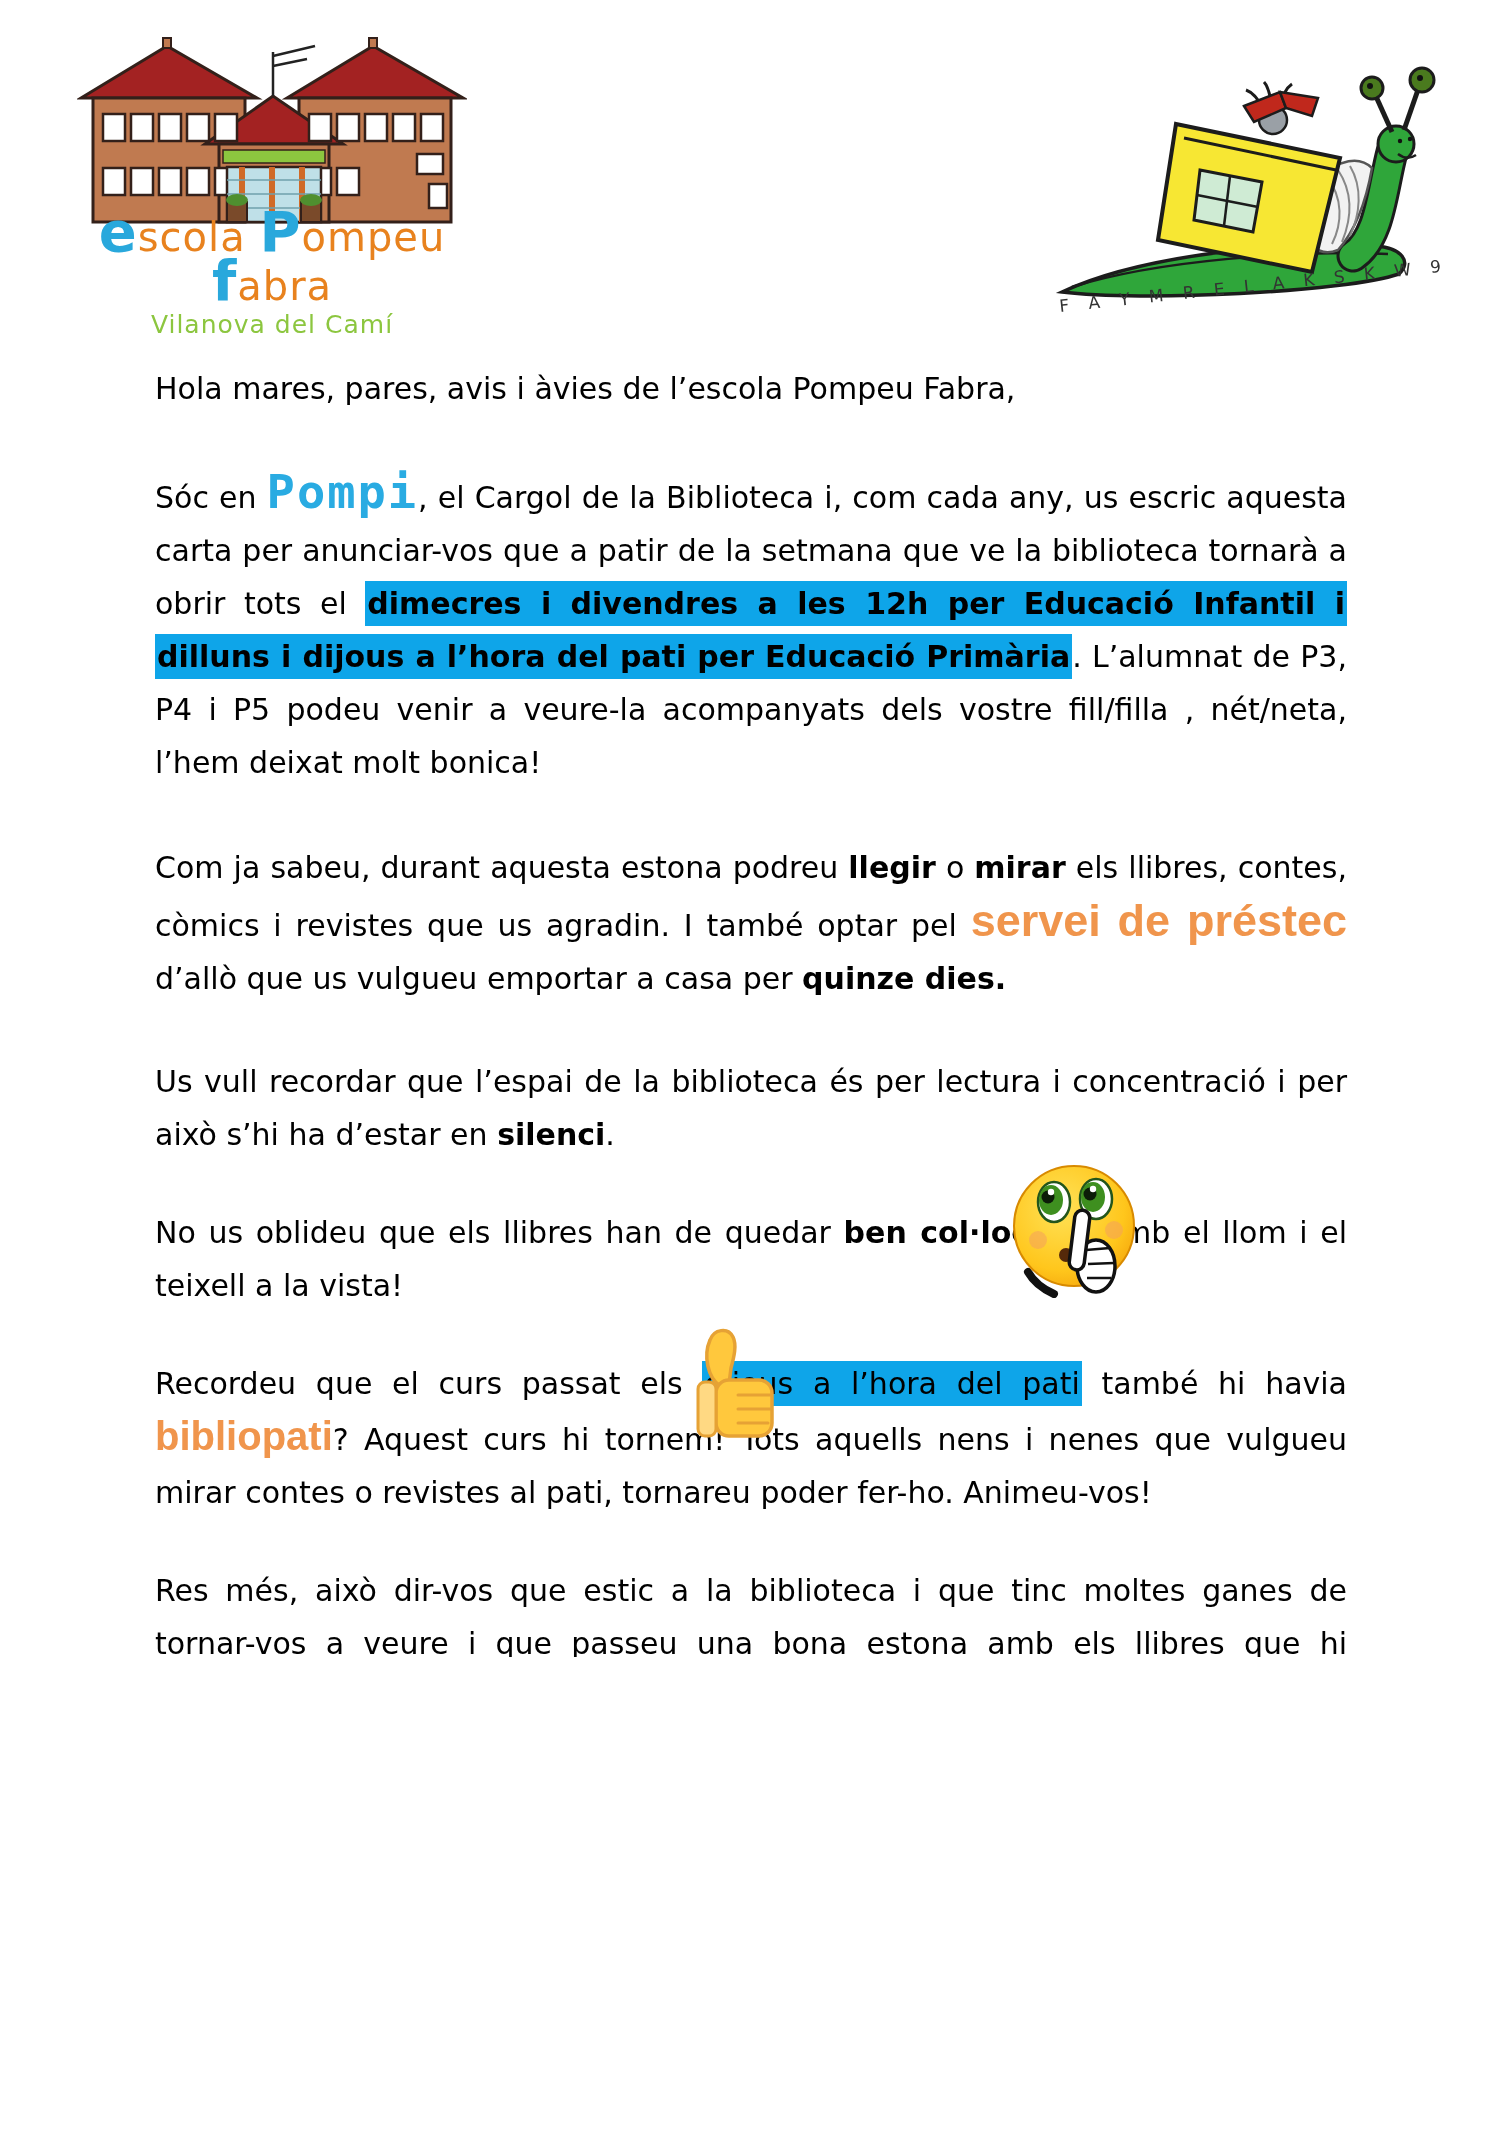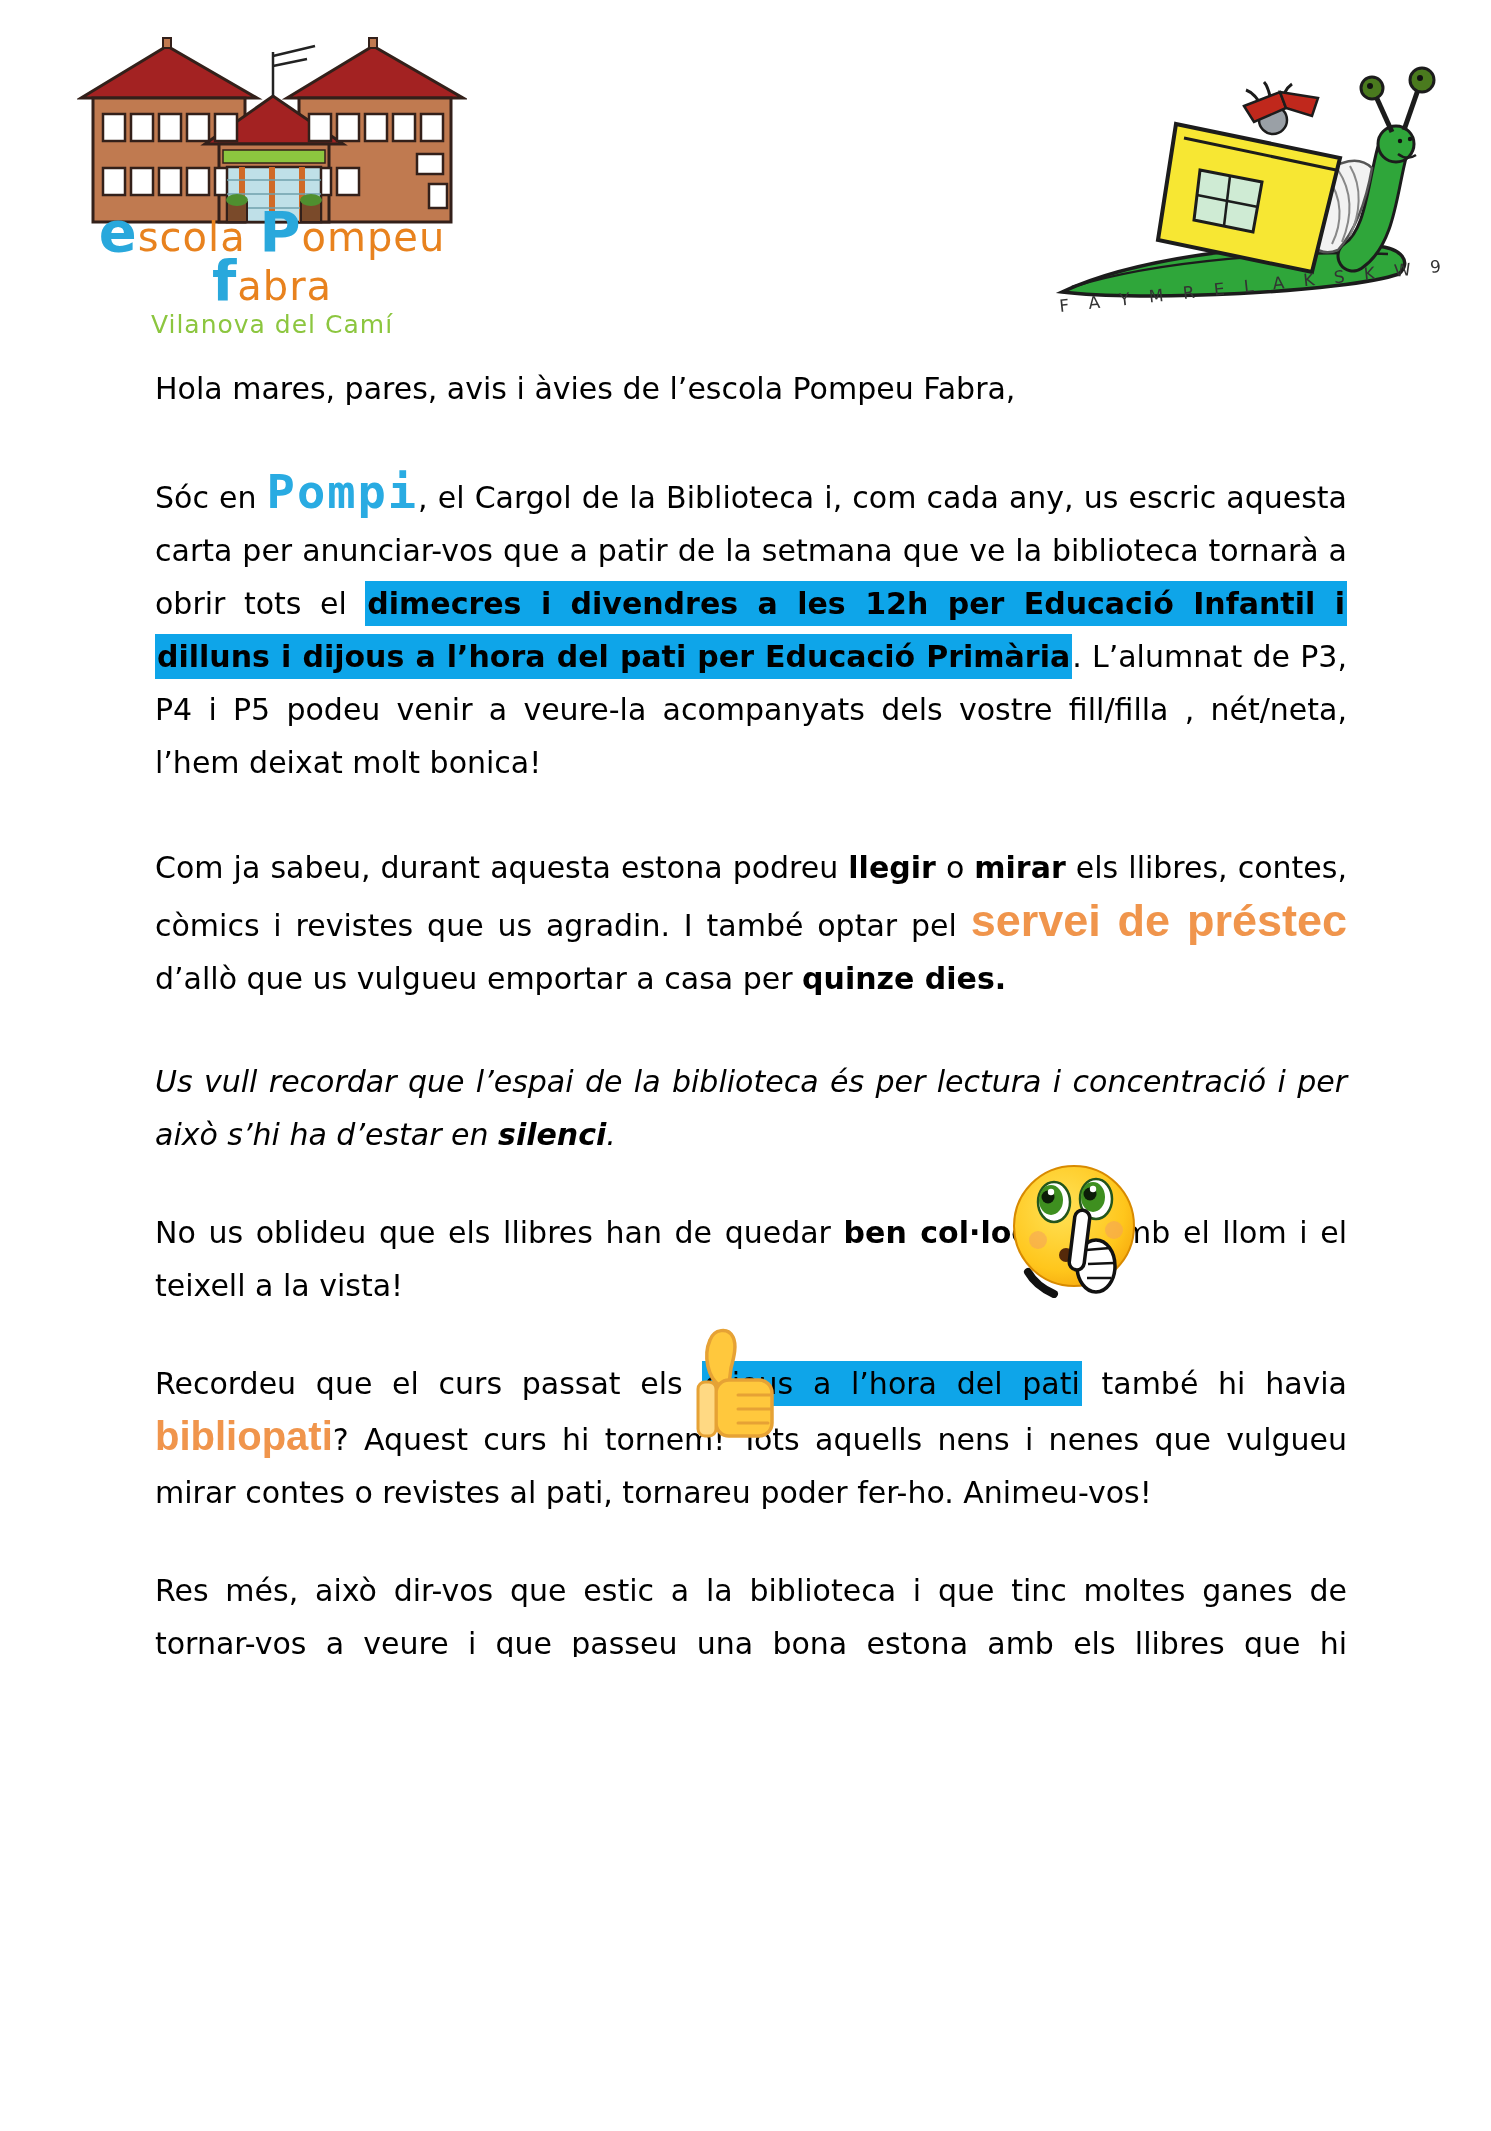--- a/index.html
+++ b/index.html
@@ -20,21 +20,21 @@
   .snail { position:absolute; left:1048px; top:40px; }
 
   
   .content {
     position:absolute; left:155px; top:362px; width:1192px;
     font-size:30px; line-height:53px; text-align:justify;
   }
   .content p { margin:0 0 50px 0; }
   p.p-intro      { margin-bottom:52px; }
   p.p-prestec    { margin-bottom:50px; }
-  p.p-silenci    { margin-bottom:45px;font-style:italic; }
+  p.p-silenci    { margin-bottom:45px; }
   p.p-collocats  { margin-bottom:45px; }
   p.p-bibliopati { margin-bottom:45px; }
   p.p-comiat     { margin-bottom:85px; }
   p.p-fins       { margin-bottom:0; text-align:left; }
   p.greeting     { text-align:left; }
 
   .b { font-weight:bold; }
   mark.hl {
     background:#0ea5e9; color:inherit; padding:5px 2px;
     -webkit-box-decoration-break:clone; box-decoration-break:clone;

